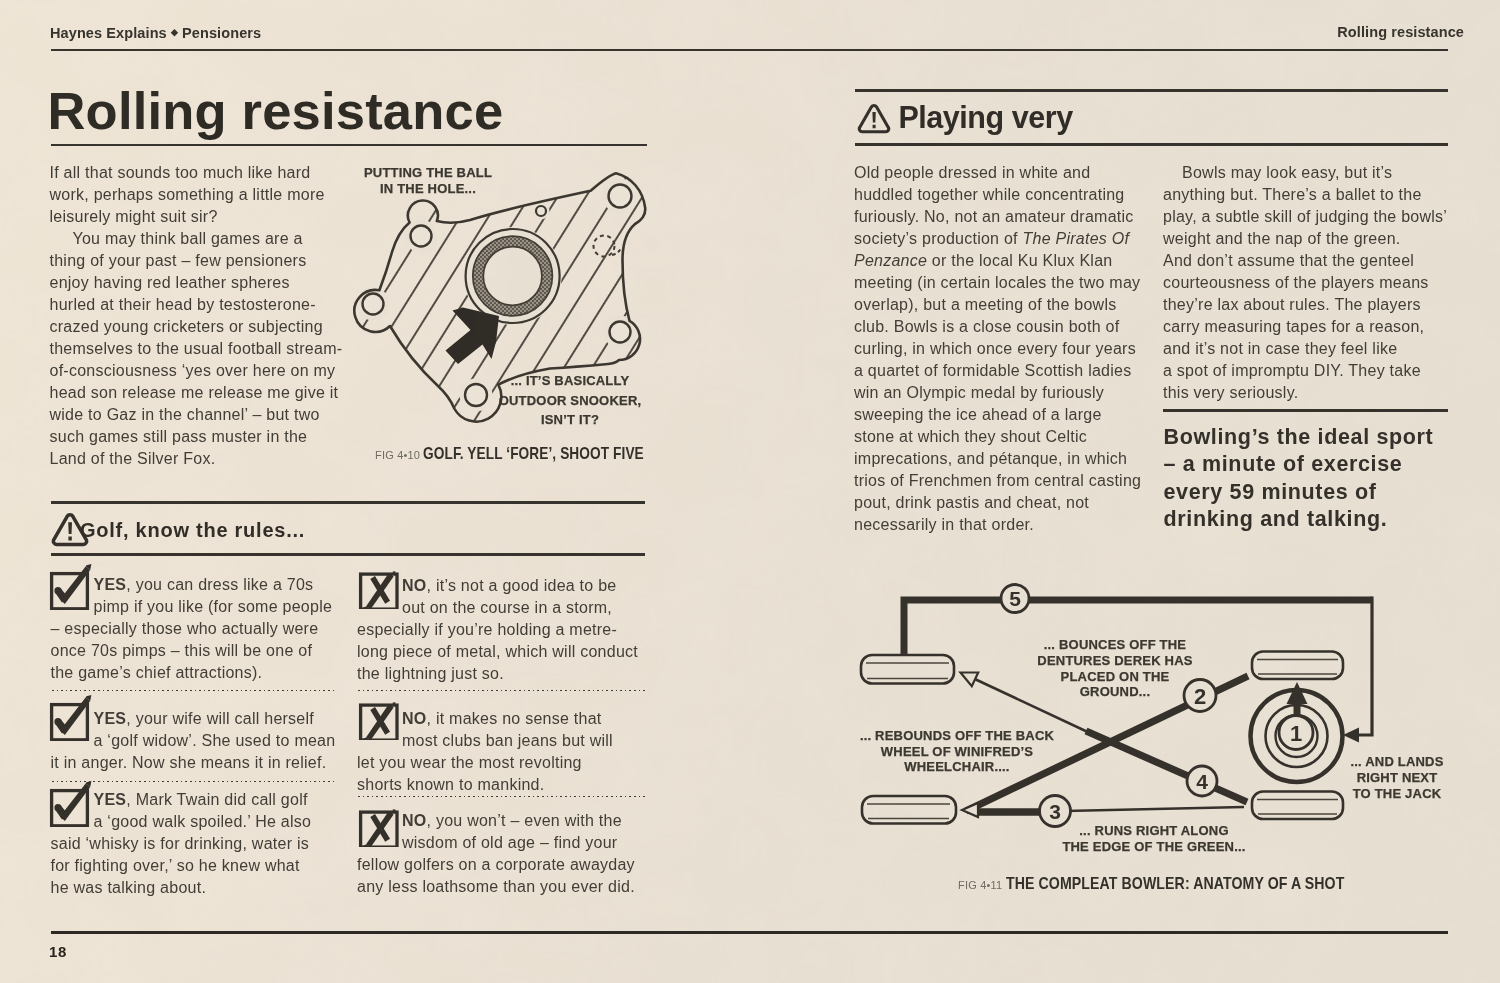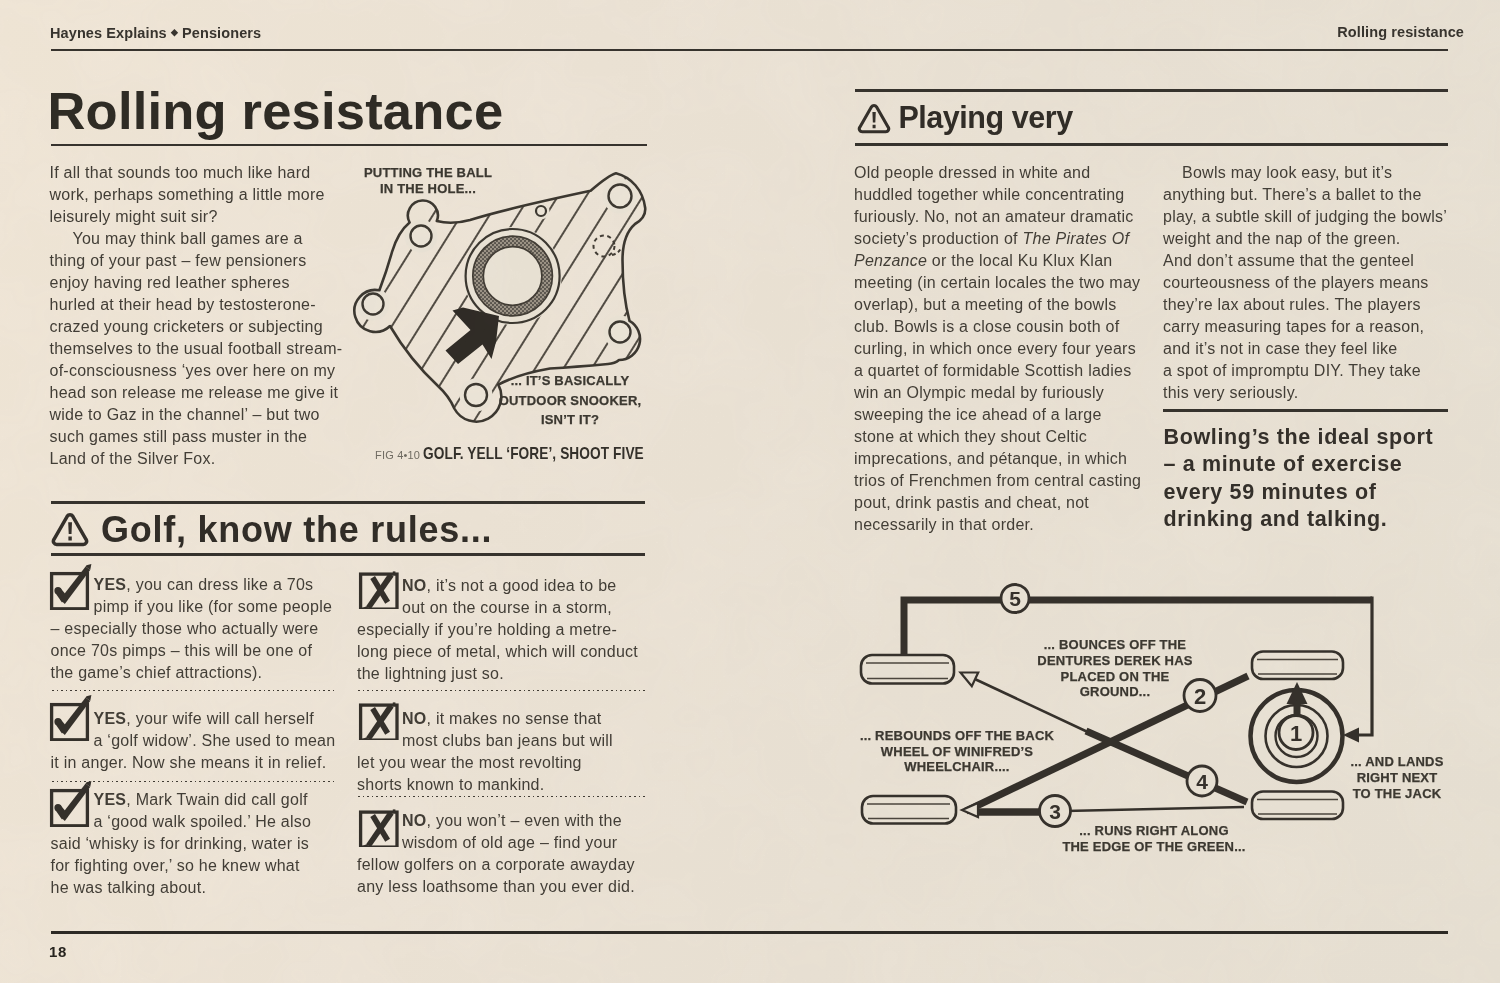--- a/index.html
+++ b/index.html
@@ -107,21 +107,21 @@
     <path d="M 272,95 q 8,-2 9,-8" fill="none" stroke="#3a352e" stroke-width="2" stroke-dasharray="3.5 3"></path>
 
     <path d="M 159,156 L 156,182 L 151.5,199 L 142.5,184.5 L 118,204 L 105.5,190.5 L 130.5,170 L 112.5,150.5 L 123,147.5 Z" fill="#26231e"></path>
   </svg>
 
   <div class="rule" style="left:51px;top:501px;width:594px;height:2.5px;"></div>
   <svg class="abs" style="left:51px;top:512px;" width="38" height="35" viewBox="0 0 38 35">
     <path d="M16.2,4.3 a3.3,3.3 0 0 1 5.6,0 L35,27.3 a3.3,3.3 0 0 1 -2.8,5.2 L5.8,32.5 a3.3,3.3 0 0 1 -2.8,-5.2 Z" fill="none" stroke="#2b2722" stroke-width="3.5" stroke-linejoin="round"></path>
     <path d="M17.2,10.3 h3.8 l-0.5,11.8 h-2.8 Z M17.4,24.6 h3.4 v3.9 h-3.4 Z" fill="#2b2722"></path>
   </svg>
-  <div class="secthead" style="left:101px;top:515.1px;font-size:36px;line-height:30px;letter-spacing:0.75px;">Golf, know the rules...</div>
+  <div class="secthead" style="left:80px;top:515.1px;font-size:20px;line-height:30px;letter-spacing:0.75px;">Golf, know the rules...</div>
   <div class="rule" style="left:51px;top:553px;width:594px;height:2.5px;"></div>
 
   <div class="body16" style="left:50.5px;top:573.5px;width:292px;">
     <span style="float:left;width:43px;height:44px;"></span>
     <b>YES</b>, you can dress like a 70s<br>
     pimp if you like (for some people<br>
     – especially those who actually were<br>
     once 70s pimps – this will be one of<br>
     the game’s chief attractions).
   </div>
@@ -250,20 +250,21 @@
     Bowling’s the ideal sport<br>
     – a minute of exercise<br>
     every 59 minutes of<br>
     drinking and talking.
   </div>
 
   <div class="lbl" style="left:857px;top:727.8px;width:200px;">... REBOUNDS OFF THE BACK<br>WHEEL OF WINIFRED’S<br>WHEELCHAIR....</div>
   <div class="lbl" style="left:1015px;top:637.1px;width:200px;">... BOUNCES OFF THE<br>DENTURES DEREK HAS<br>PLACED ON THE<br>GROUND...</div>
   <div class="lbl" style="left:1054px;top:823.1px;width:200px;">... RUNS RIGHT ALONG<br>THE EDGE OF THE GREEN...</div>
   <div class="lbl" style="left:1347px;top:754.1px;width:100px;">... AND LANDS<br>RIGHT NEXT<br>TO THE JACK</div>
+  <div class="abs" style="left:958px;top:875.4px;font-size:17px;line-height:17px;font-weight:bold;color:#2b2823;white-space:nowrap;"><span class="figsmall">FIG 4•11&nbsp;</span><span style="display:inline-block;transform:scaleX(0.832);transform-origin:0 0;letter-spacing:0.1px;">THE COMPLEAT BOWLER: ANATOMY OF A SHOT</span></div>
 
   <svg id="diagram" class="abs" style="left:850px;top:550px;" width="610" height="350" viewBox="850 550 610 350">
     <g fill="none" stroke="#2c2823">
 
       <path d="M904,656 V600 H1372" stroke-width="7"></path>
       <path d="M1372,596.5 V735 H1356" stroke-width="3.2"></path>
 
       <path d="M966,811 L1248,676" stroke-width="7.2"></path>
 
       <path d="M963,673.5 L1092,734" stroke-width="2.6"></path>

